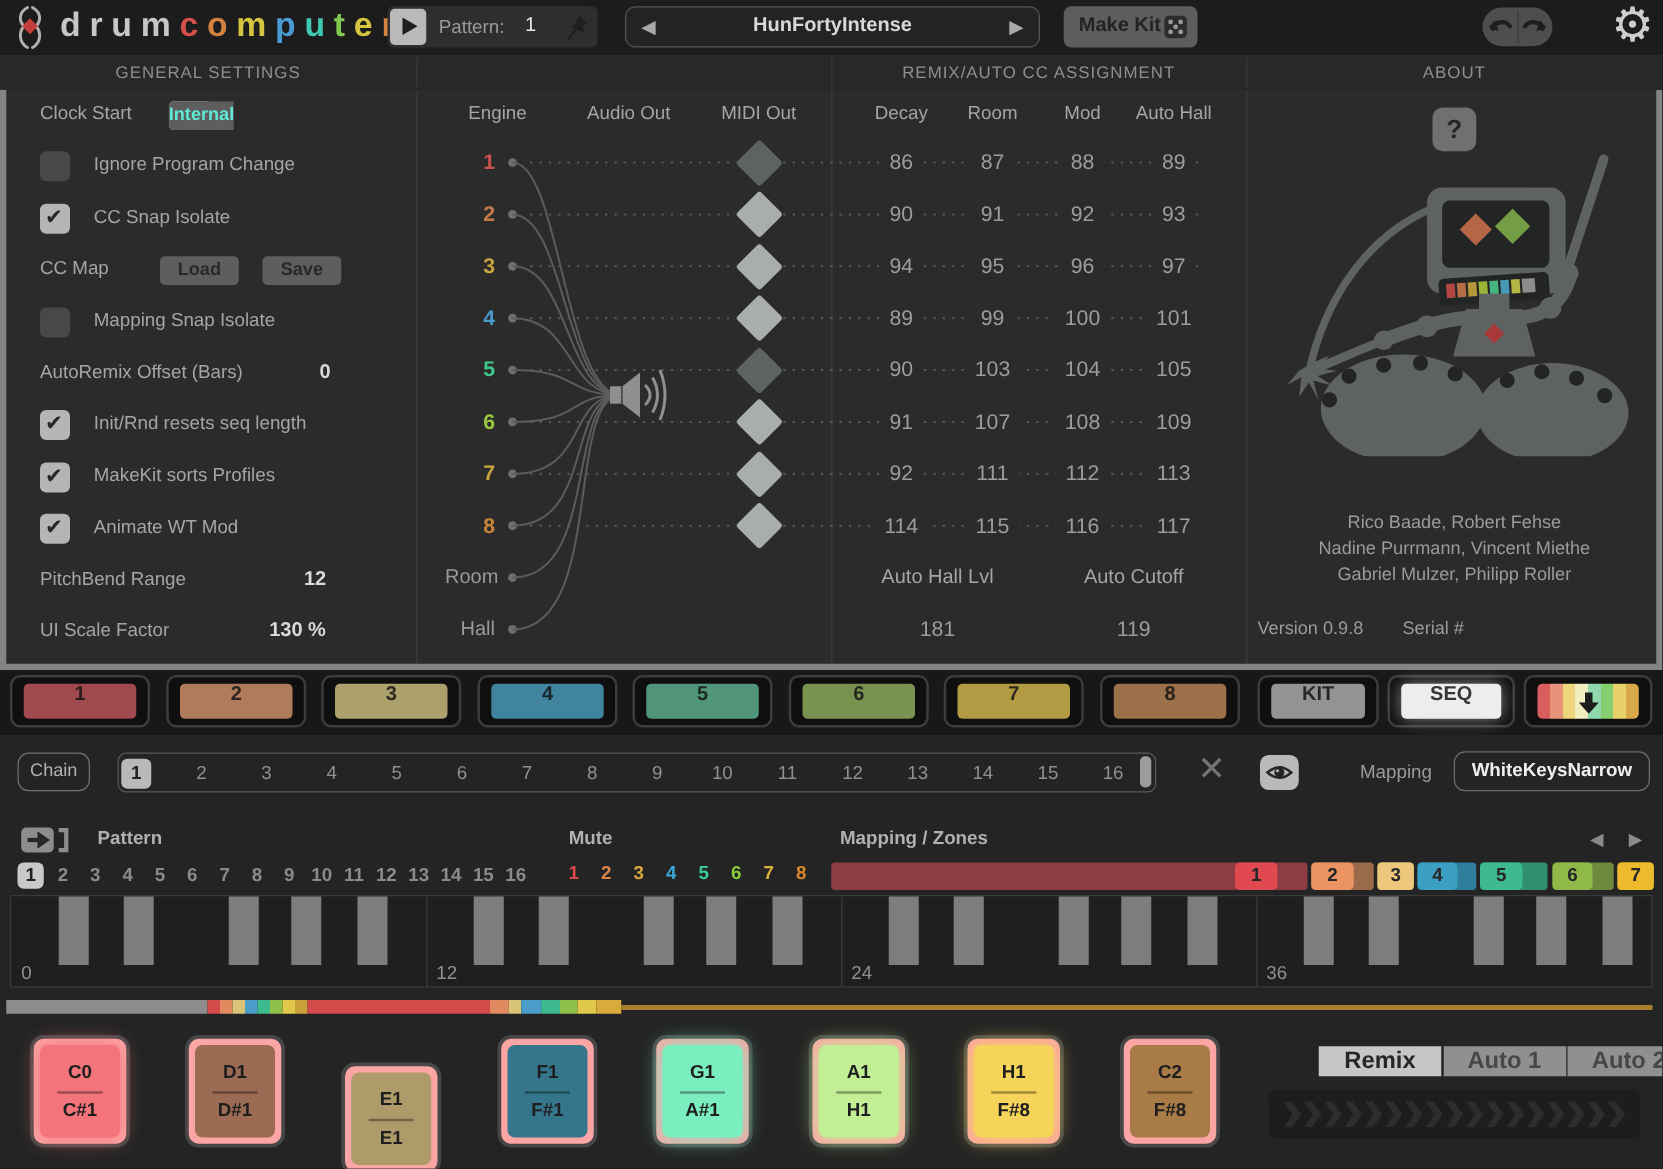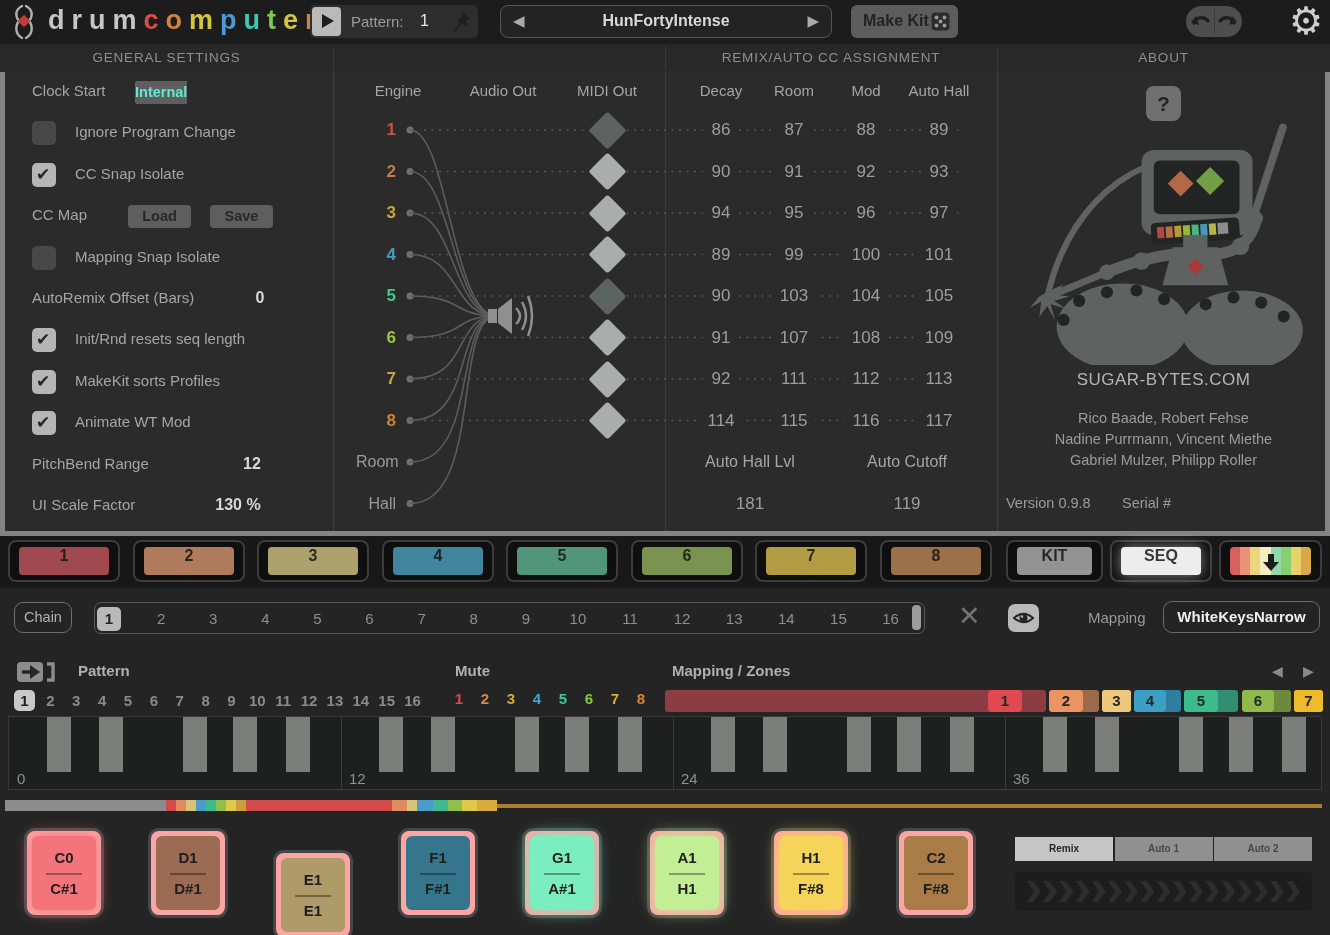--- a/index.html
+++ b/index.html
@@ -86,21 +86,21 @@
   .octlabel{position:absolute;bottom:2px;font-size:15px;color:#8f8f8f;}
   
   .seg{position:absolute;}
   
   .bpad{position:absolute;top:828px;width:80px;height:90px;background:#fca5a5;border:3px solid #474747;border-radius:11px;box-sizing:border-box;cursor:pointer;}
   .bpad .pin2{position:absolute;left:5px;right:5px;top:5px;bottom:5px;border-radius:6px;}
   .bpad .t{position:absolute;left:0;right:0;top:13px;text-align:center;font-size:15px;font-weight:bold;color:#1e1e1e;}
   .bpad .b{position:absolute;left:0;right:0;bottom:13px;text-align:center;font-size:15px;font-weight:bold;color:#1e1e1e;}
   .bpad .dv{position:absolute;left:14px;right:14px;top:50%;height:2px;background:rgba(0,0,0,0.35);}
   
-  .rbtn{position:absolute;top:837px;width:98px;height:24px;text-align:center;line-height:24px;font-size:10px;font-weight:bold;cursor:pointer;}
+  .rbtn{position:absolute;top:837px;width:98px;height:24px;text-align:center;line-height:24px;font-size:19px;font-weight:bold;cursor:pointer;margin-left:40px;}
   .chevstrip{position:absolute;left:1015px;top:872px;width:297px;height:39px;background:#1d1d1d;border-radius:5px;}
   .chev{position:absolute;top:9px;width:14px;height:21px;background:#2d2d2d;
         clip-path:polygon(0 0,45% 0,100% 50%,45% 100%,0 100%,50% 50%);}
 </style>
 </head>
 <body>
 
 <div id="root">
 
   <div class="header">
@@ -338,21 +338,20 @@
         <circle cx="98" cy="216" r="7" fill="#232525"></circle>
       <circle cx="132" cy="214" r="7" fill="#232525"></circle>
         <circle cx="164" cy="224" r="7" fill="#232525"></circle>
       <circle cx="48" cy="248" r="7" fill="#232525"></circle>
       <circle cx="212" cy="230" r="7" fill="#232525"></circle>
         <circle cx="244" cy="222" r="7" fill="#232525"></circle>
       <circle cx="276" cy="228" r="7" fill="#232525"></circle>
         <circle cx="302" cy="244" r="7" fill="#232525"></circle>
     </g>
   </svg>
-  <div class="site" style="top: 370px;">SUGAR-BYTES.COM</div>
   <div id="credits">
       <div class="credit-line" style="top: 410px;">Rico Baade, Robert Fehse</div>
       <div class="credit-line" style="top: 431px;">Nadine Purrmann, Vincent Miethe</div>
       <div class="credit-line" style="top: 452px;">Gabriel Mulzer, Philipp Roller</div>
     </div>
   <div class="version">Version 0.9.8</div>
   <div class="serial">Serial #</div>
 
   <div class="padsrow" id="channelPads">
       <div class="cpad" style="left: 8px; width: 112px;">

